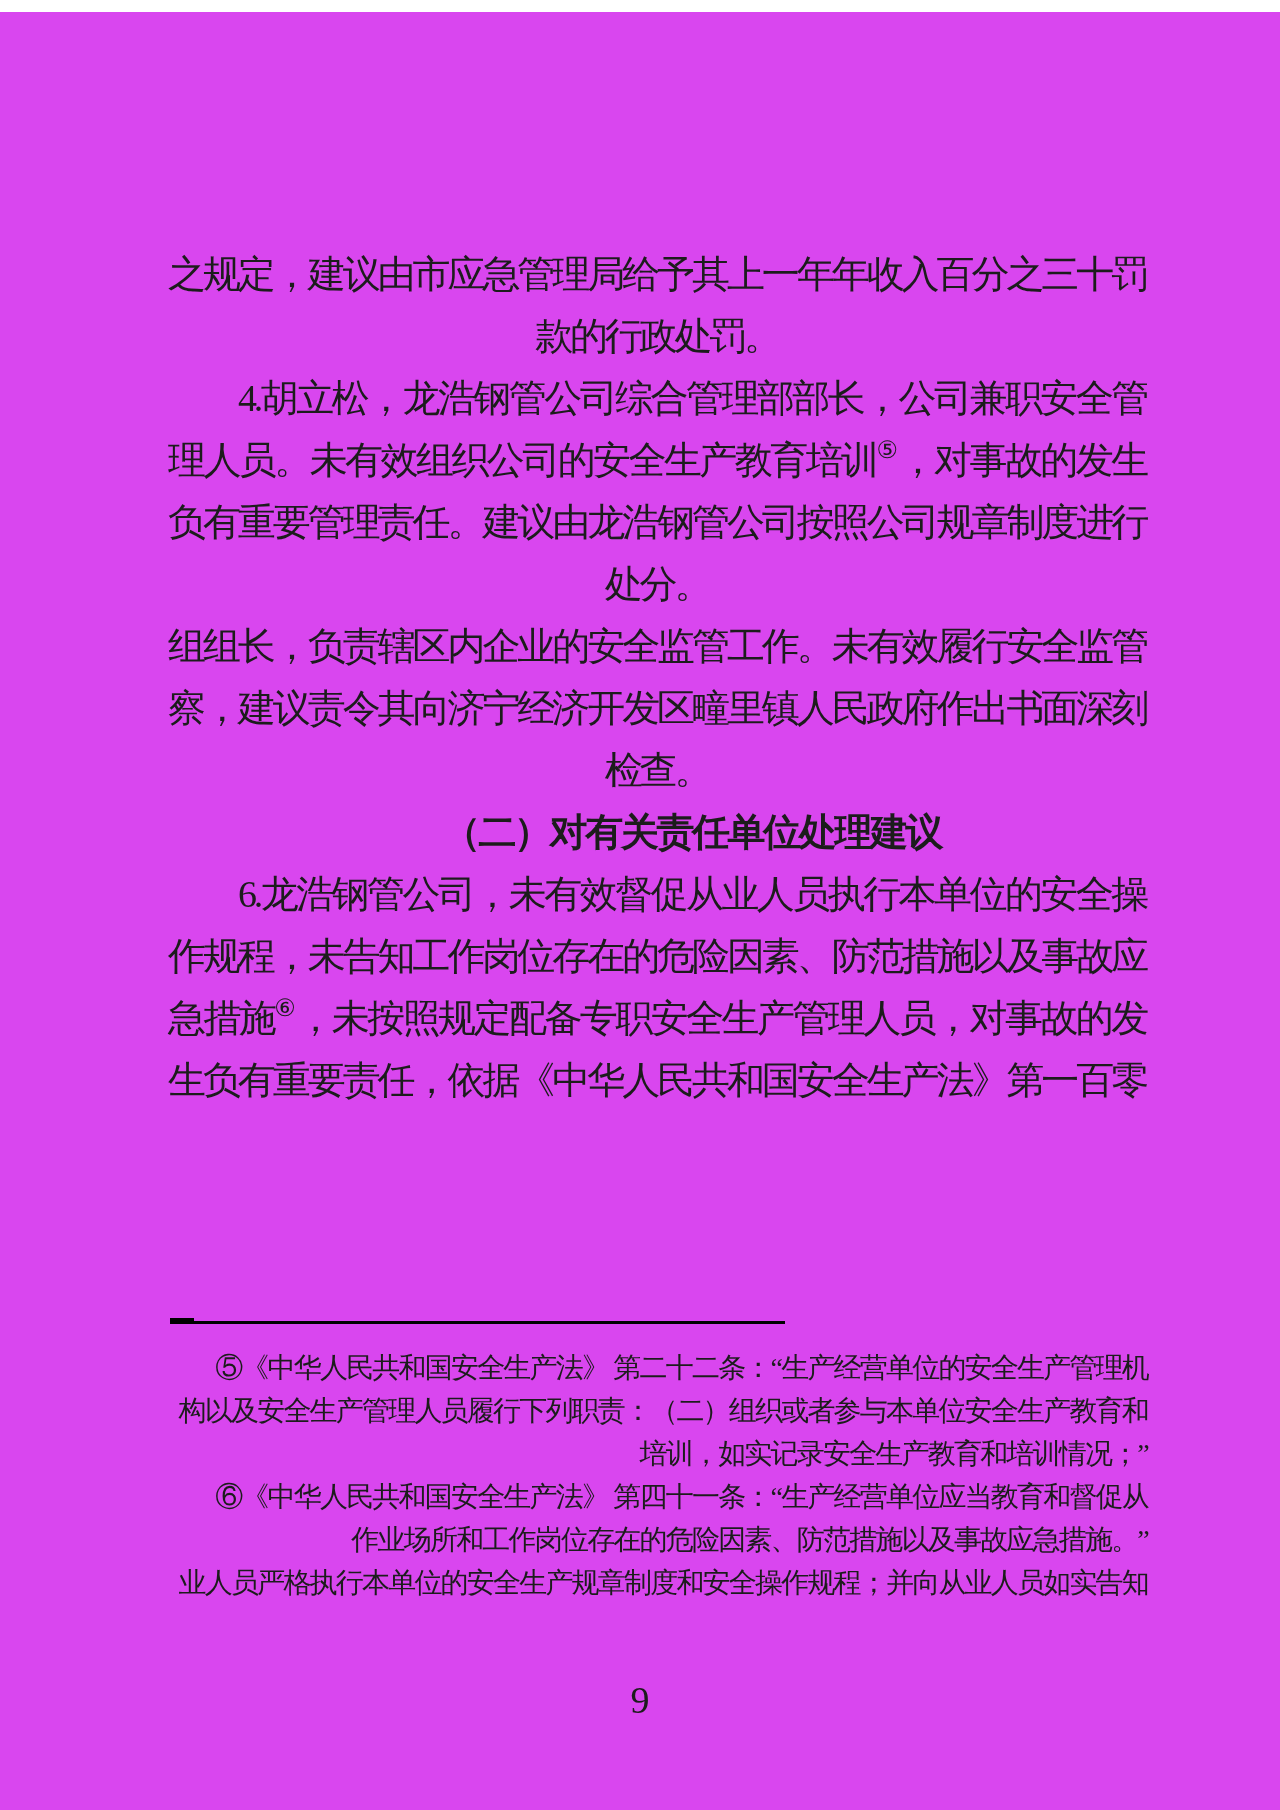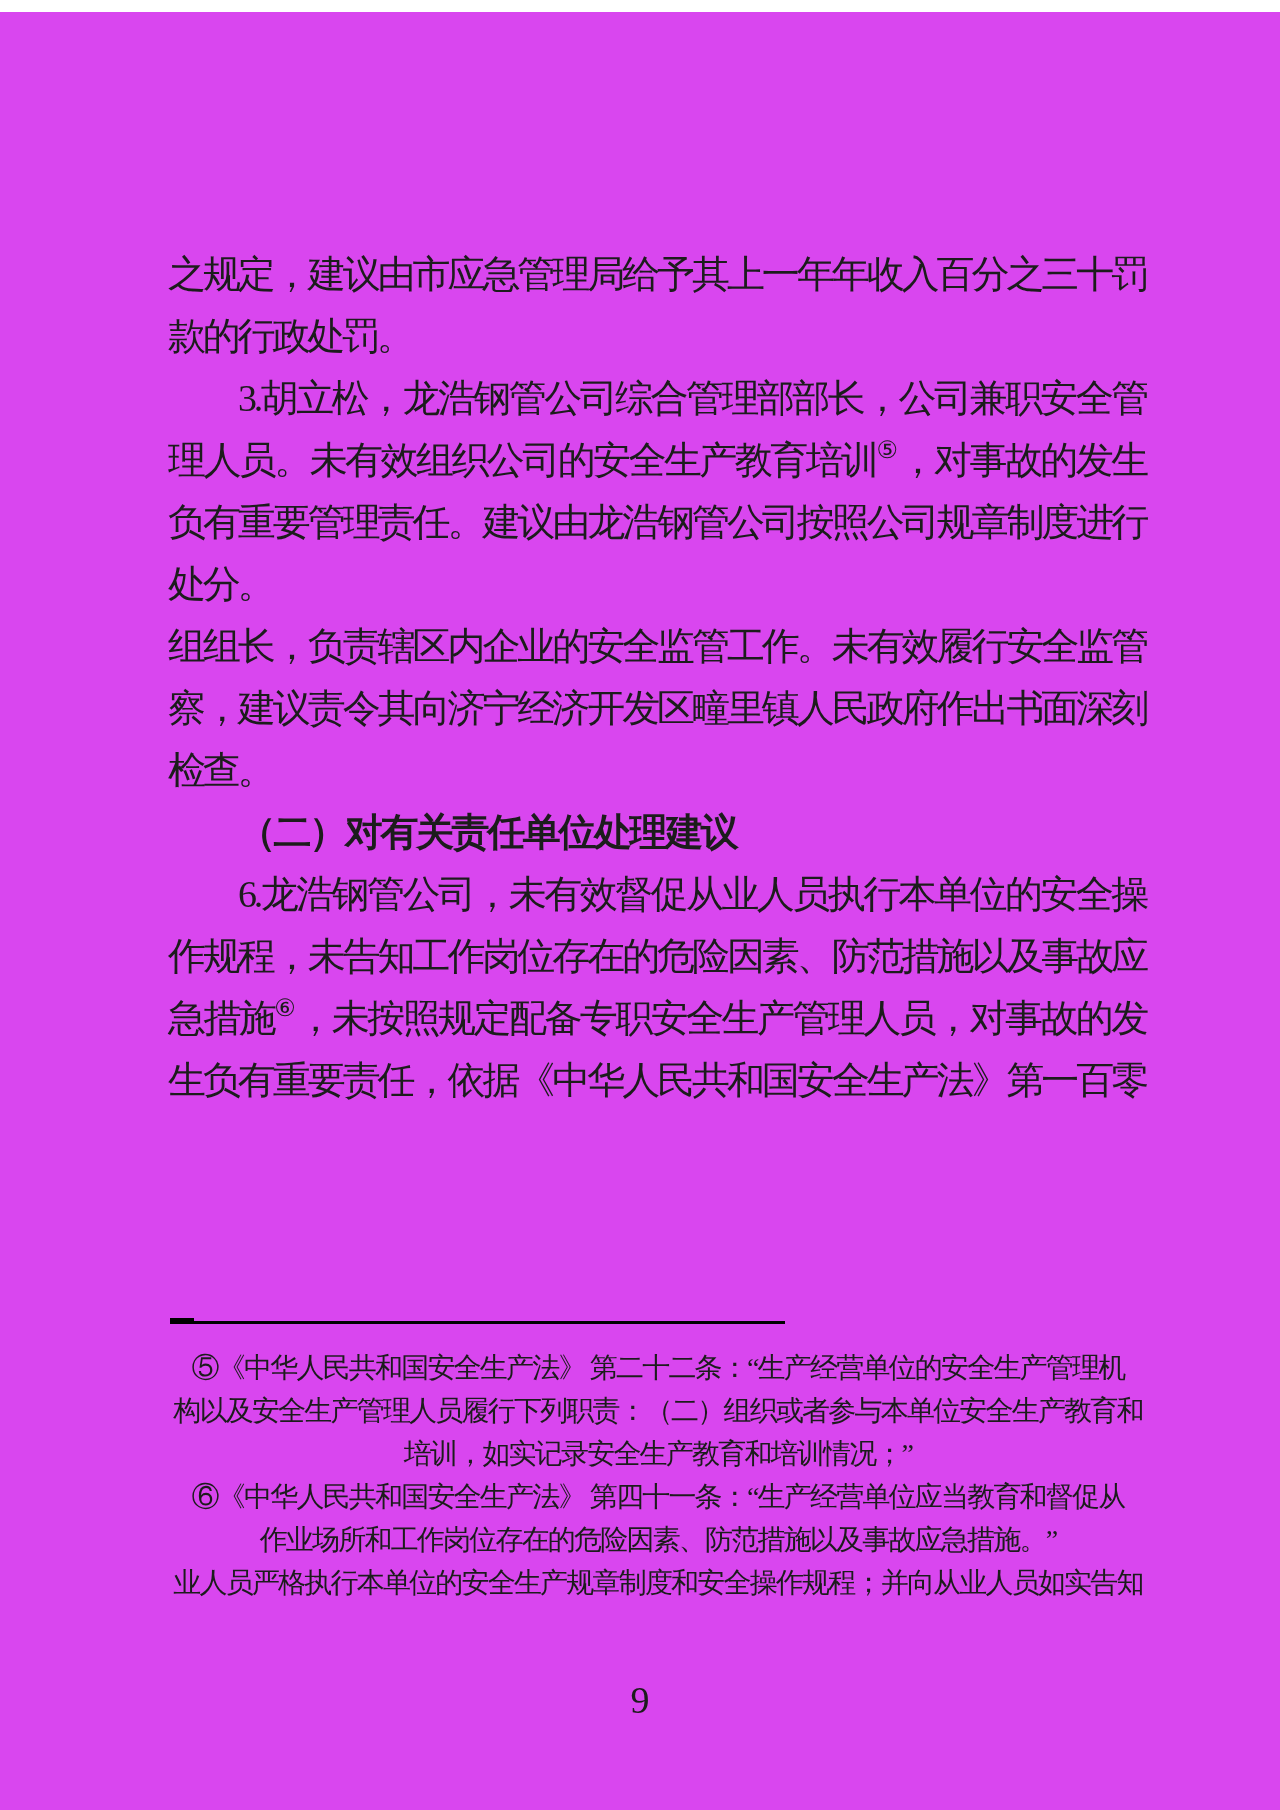--- a/index.html
+++ b/index.html
@@ -22,21 +22,21 @@
     position: absolute;
     left: 168px; top: 231px;
     width: 978px;
   }
   .body-line {
     height: 62px;
     line-height: 62px;
     font-size: 38px;
     letter-spacing: -3.2px;
     white-space: nowrap;
-    text-align: left;
+    text-align: center;
   }
   .body-line.j {
     white-space: normal;
     text-align: justify;
     text-align-last: justify;
   }
   .body-line.indent { padding-left: 70px; }
   .body-line.bold { font-weight: bold; letter-spacing: -2.4px; }
   .sup {
     font-size: 24px;
@@ -63,41 +63,41 @@
     position: absolute;
     left: 168px; top: 1334px;
     width: 980px;
   }
   .footnote-line {
     height: 43px;
     line-height: 43px;
     font-size: 28px;
     letter-spacing: -1.8px;
     white-space: nowrap;
-    text-align: center;
+    text-align: right;
   }
   
   .page-number {
     position: absolute;
     left: 0; top: 1666px;
     width: 1280px;
     text-align: center;
     font-size: 38px;
     letter-spacing: 0;
   }
 </style>
 </head>
 <body>
 
 <div class="page">
 
   <div class="body-text" id="body-lines">
       <div class="body-line j"><span>之规定，建议由市应急管理局给予其上一年年收入百分之三十罚</span></div>
       <div class="body-line"><span>款的行政处罚。</span></div>
-      <div class="body-line j indent"><span>3.胡立松，龙浩钢管公司综合管理部部长，公司兼职安全管</span></div>
+      <div class="body-line j indent"><span>4.胡立松，龙浩钢管公司综合管理部部长，公司兼职安全管</span></div>
       <div class="body-line j"><span>理人员。未有效组织公司的安全生产教育培训</span><span class="sup">⑤</span><span>，对事故的发生</span></div>
       <div class="body-line j"><span>负有重要管理责任。建议由龙浩钢管公司按照公司规章制度进行</span></div>
       <div class="body-line"><span>处分。</span></div>
       <div class="body-line j"><span>组组长，负责辖区内企业的安全监管工作。未有效履行安全监管</span></div>
       <div class="body-line j"><span>察，建议责令其向济宁经济开发区疃里镇人民政府作出书面深刻</span></div>
       <div class="body-line"><span>检查。</span></div>
       <div class="body-line indent bold"><span>（二）对有关责任单位处理建议</span></div>
       <div class="body-line j indent"><span>6.龙浩钢管公司，未有效督促从业人员执行本单位的安全操</span></div>
       <div class="body-line j"><span>作规程，未告知工作岗位存在的危险因素、防范措施以及事故应</span></div>
       <div class="body-line j"><span>急措施</span><span class="sup">⑥</span><span>，未按照规定配备专职安全生产管理人员，对事故的发</span></div>

